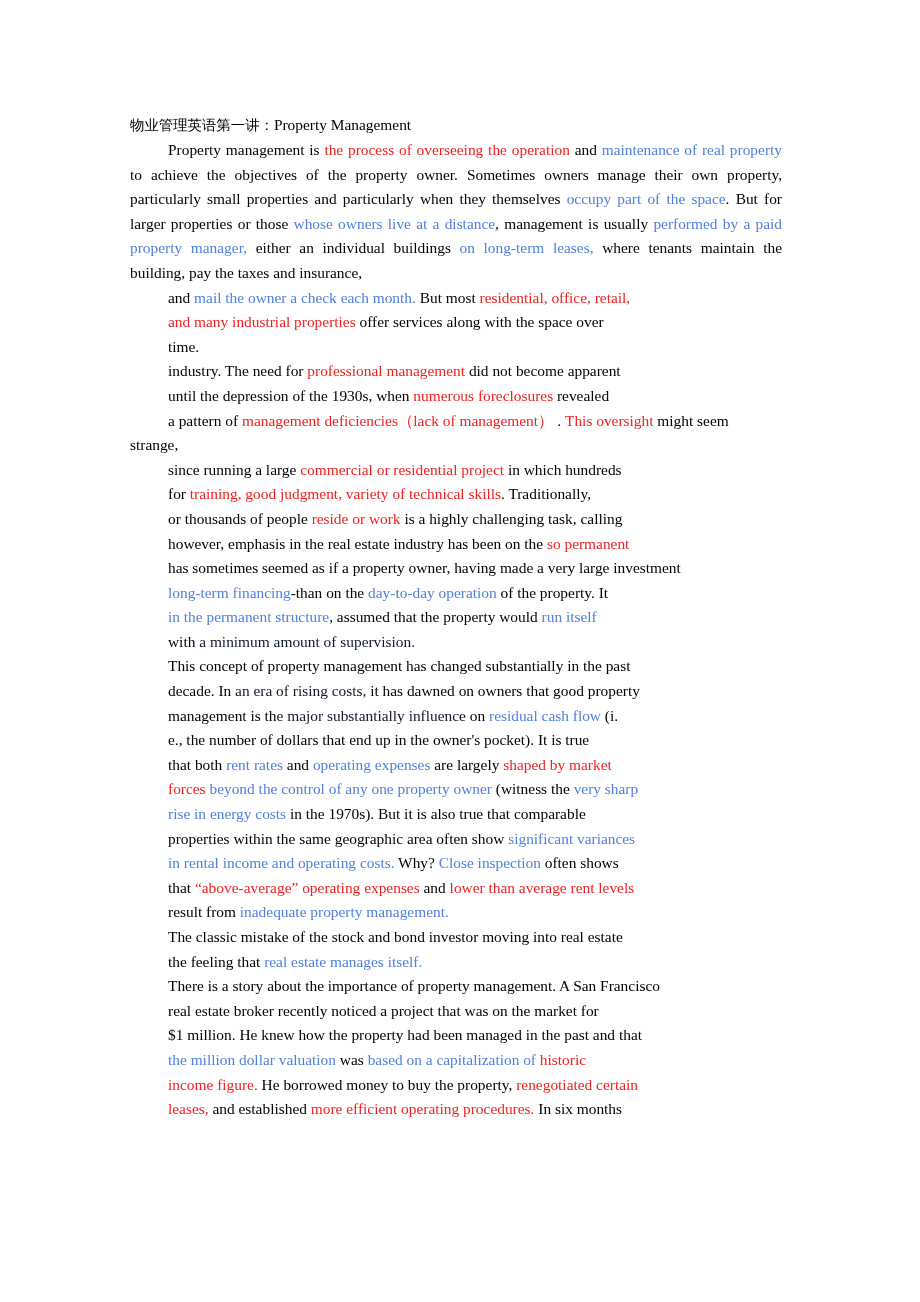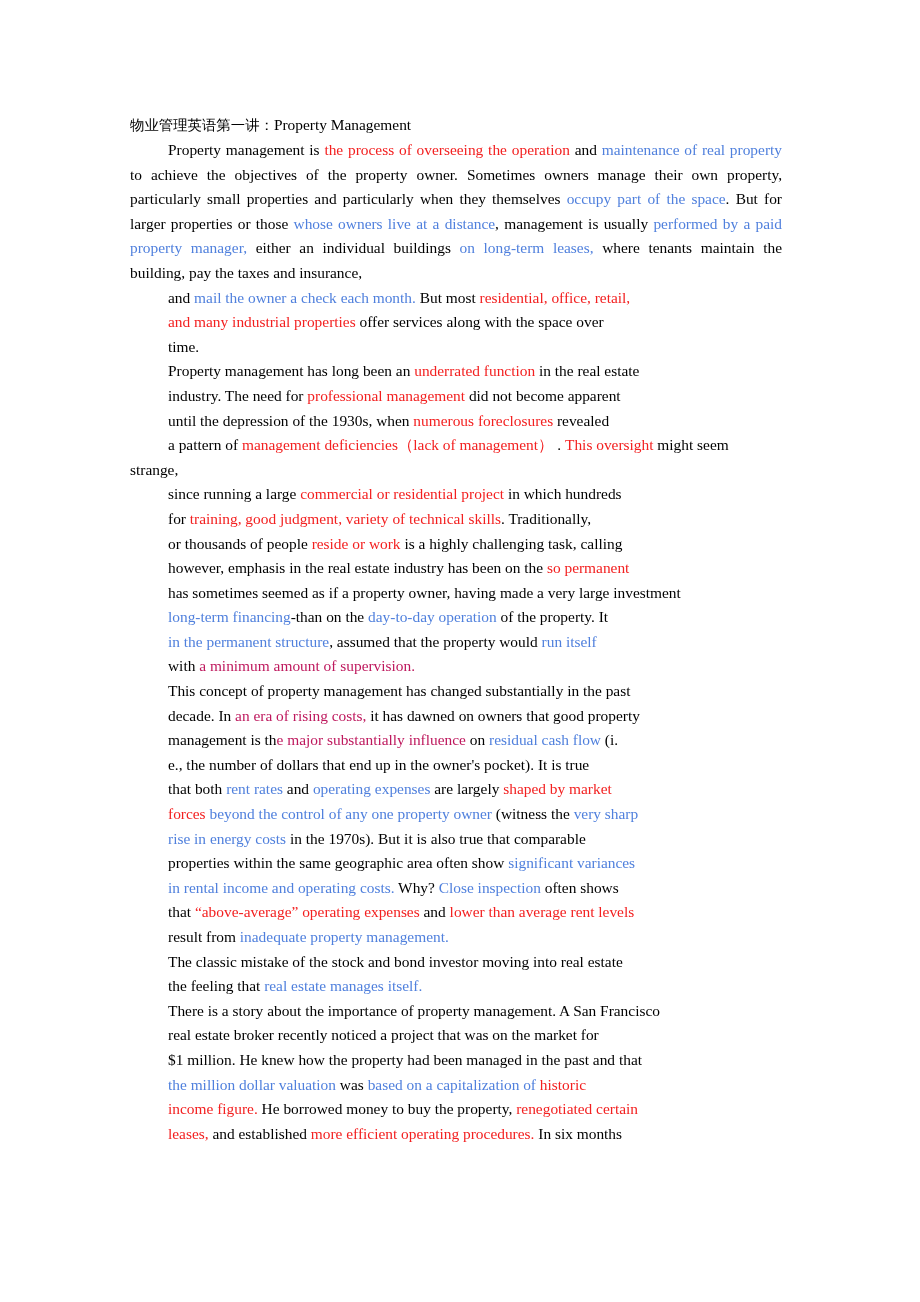--- a/index.html
+++ b/index.html
@@ -69,37 +69,36 @@
     text-align: justify;
     text-justify: inter-word;
     white-space: normal;
   }
   .ln.flush {
     margin-left: -38px;
   }
 
   .r { color: #f32020; }
   .b { color: #5080dd; }
-  .o { color: #be185d; }
+  .o { color: #0f172a; }
 </style>
 </head>
 <body>
 
 <div id="page">
   <div id="doc">
 
     <div class="title"><span class="cjk">物业管理英语第一讲：</span><span>Property Management</span></div>
 
     <p class="p-just"><span>Property management is </span><span class="r">the process of overseeing the operation</span><span> and </span><span class="b">maintenance of real property</span><span> to achieve the objectives of the property owner. Sometimes owners manage their own property, particularly small properties and particularly when they themselves </span><span class="b">occupy part of the space</span><span>. But for larger properties or those </span><span class="b">whose owners live at a distance</span><span>, management is usually </span><span class="b">performed by a paid property manager,</span><span> either an individual buildings </span><span class="b">on long-term leases,</span><span> where tenants maintain the building, pay the taxes and insurance,</span></p>
 
     <div class="block">
       <span class="ln"><span>and </span><span class="b">mail the owner a check each month.</span><span> But most </span><span class="r">residential, office, retail,</span></span>
       <span class="ln"><span class="r">and many industrial properties</span><span> offer services along with the space over</span></span>
       <span class="ln"><span>time.</span></span>
-      <span class="ln"><span>Property management has long been an </span><span class="r">underrated function</span><span> in the real estate</span></span>
       <span class="ln"><span>industry. The need for </span><span class="r">professional management</span><span> did not become apparent</span></span>
       <span class="ln"><span>until the depression of the 1930s, when </span><span class="r">numerous foreclosures</span><span> revealed</span></span>
       <span class="ln wide"><span>a pattern of </span><span class="r">management deficiencies（lack of management）</span><span> . </span><span class="r">This oversight</span><span> might seem</span></span>
       <span class="ln flush"><span>strange,</span></span>
     </div>
 
     <div class="block">
       <span class="ln"><span>since running a large </span><span class="r">commercial or residential project</span><span> in which hundreds</span></span>
       <span class="ln"><span>for </span><span class="r">training, good judgment, variety of technical skills</span><span>. Traditionally,</span></span>
       <span class="ln"><span>or thousands of people </span><span class="r">reside or work</span><span> is a highly challenging task, calling</span></span>

